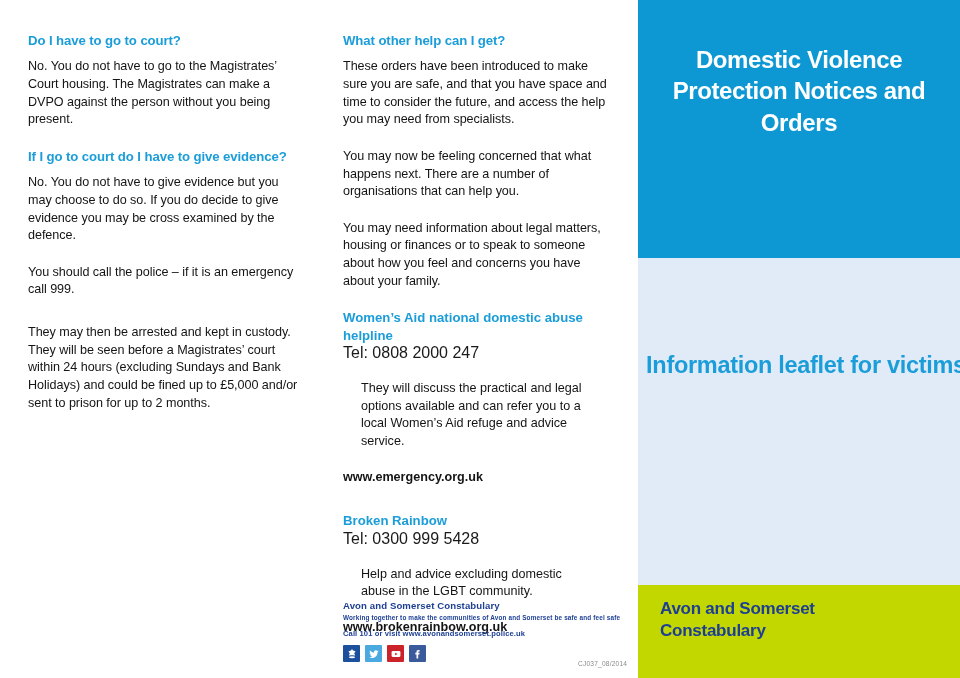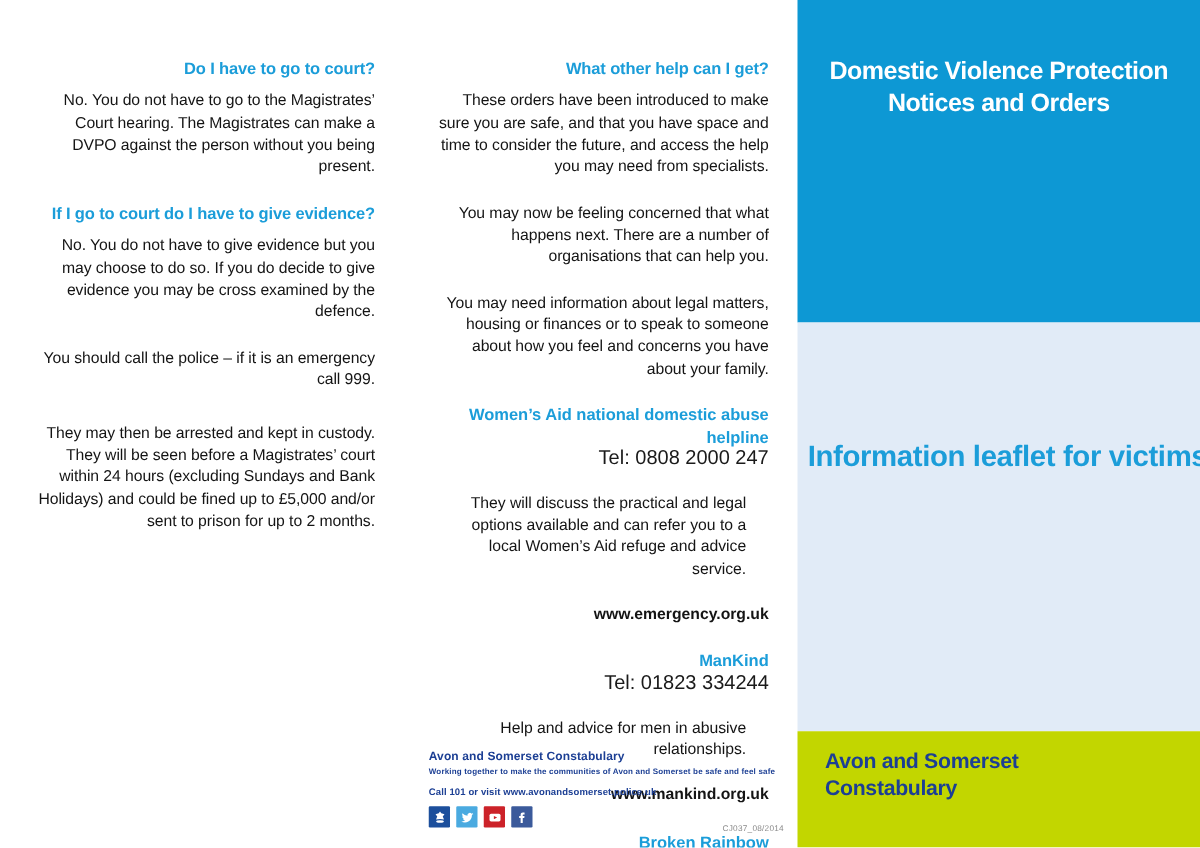--- a/index.html
+++ b/index.html
@@ -20,22 +20,21 @@
   .leaflet-inner {
     position: absolute;
     left: 0; top: 0;
     width: 638px;
     height: 678px;
     background: #ffffff;
   }
 
   .col {
     position: absolute;
-    top: 46px;
-    text-align: right;
+    top: 32px;
   }
   .col-1 { left: 28px; width: 272px; }
   .col-2 { left: 343px; width: 272px; }
 
   h2.q {
     color: #1b9dd9;
     font-size: 13.2px;
     font-weight: bold;
     line-height: 1.32;
     margin: 0 0 9px 0;
@@ -167,21 +166,21 @@
     left: 0; top: 585px;
     width: 322px; height: 93px;
     background: #c2d600;
   }
   .cover-title {
     position: absolute;
     left: 0; top: 44px;
     width: 322px;
     text-align: center;
     color: #ffffff;
-    font-size: 20px;
+    font-size: 24px;
     font-weight: bold;
     line-height: 1.31;
     letter-spacing: -0.4px;
     padding: 0 12px;
     box-sizing: border-box;
   }
   .cover-sub {
     position: absolute;
     left: 0; top: 350px;
     width: 336px;
@@ -204,21 +203,21 @@
   }
 </style>
 </head>
 <body>
 
 <div class="leaflet-inner">
 
   <div class="col col-1">
 
     <h2 class="q">Do I have to go to court?</h2>
-    <p class="body gap-lg">No. You do not have to go to the Magistrates’ Court hearing. The Magistrates can make a DVPO against the person without you being present.</p>
+    <p class="body gap-lg">No. You do not have to go to the Magistrates’ Court housing. The Magistrates can make a DVPO against the person without you being present.</p>
 
     <h2 class="q">If I go to court do I have to give evidence?</h2>
     <p class="body gap-lg">No. You do not have to give evidence but you may choose to do so. If you do decide to give evidence you may be cross examined by the defence.</p>
 
     <p class="body">You should call the police – if it is an emergency call 999.</p>
     <div class="spacer-10"></div>
     <p class="body">They may then be arrested and kept in custody. They will be seen before a Magistrates’ court within 24 hours (excluding Sundays and Bank Holidays) and could be fined up to £5,000 and/or sent to prison for up to 2 months.</p>
 
   </div>
 
@@ -233,28 +232,20 @@
       <div class="contact-head two-line">
         <span class="contact-name">Women’s Aid national domestic abuse helpline</span>
         <span class="tel">Tel: 0808 2000 247</span>
       </div>
       <p class="contact-desc">They will discuss the practical and legal options available and can refer you to a local Women’s Aid refuge and advice service.</p>
       <p class="contact-url">www.emergency.org.uk</p>
     </div>
 
     <div class="spacer-6"></div>
 
-    <div class="contact">
-      <div class="contact-head">
-        <span class="contact-name">ManKind</span>
-        <span class="tel">Tel: 01823 334244</span>
-      </div>
-      <p class="contact-desc">Help and advice for men in abusive relationships.</p>
-      <p class="contact-url">www.mankind.org.uk</p>
-    </div>
 
     <div class="spacer-6"></div>
 
     <div class="contact">
       <div class="contact-head">
         <span class="contact-name">Broken Rainbow</span>
         <span class="tel">Tel: 0300 999 5428</span>
       </div>
       <p class="contact-desc">Help and advice excluding domestic abuse in the LGBT community.</p>
       <p class="contact-url">www.brokenrainbow.org.uk</p>

